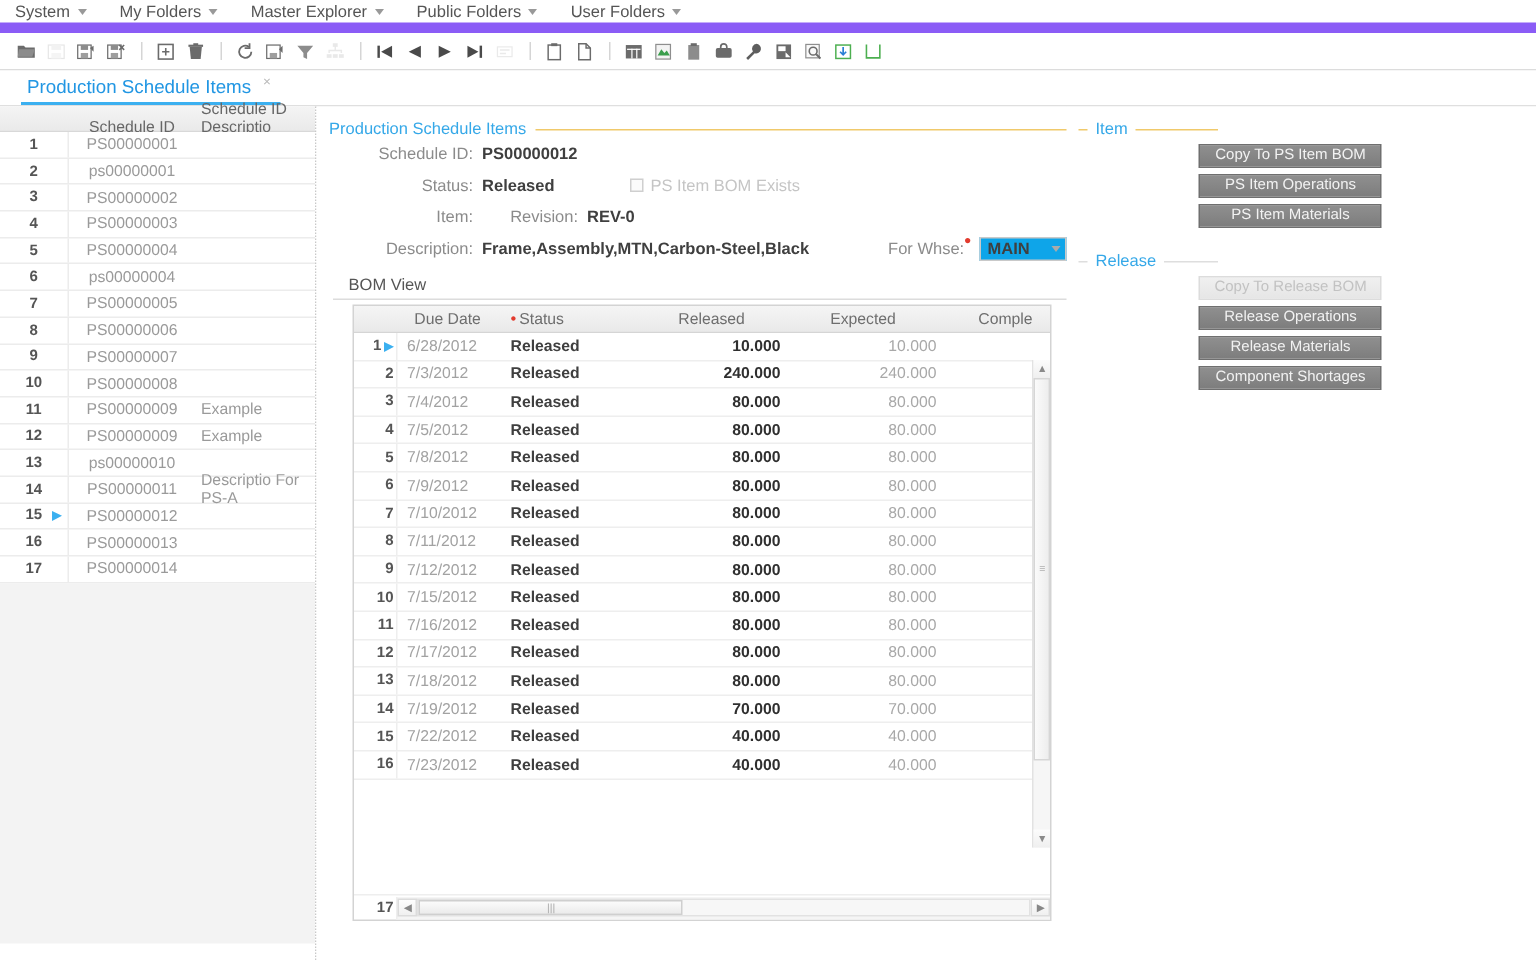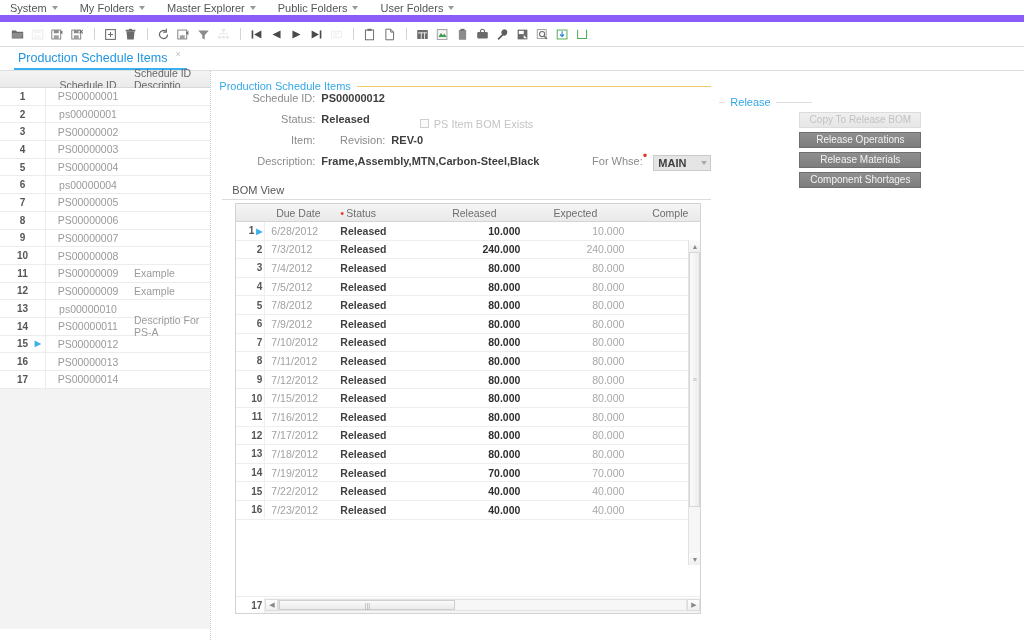--- a/index.html
+++ b/index.html
@@ -187,20 +187,21 @@
     color: #35a8e8;
     font-size: 11px;
   }
   .group-legend .rule {
     flex: 1; height: 1px;
     background: #f0c96a;
   }
 
   .form-row {
     display: flex;
+    align-items: center;
     height: 21px;
     font-size: 11px;
   }
   .flabel {
     width: 102px;
     text-align: right;
     color: #8b8b8b;
     padding-right: 6px;
     position: relative;
   }
@@ -220,21 +221,21 @@
     margin-left: 50px; color: #c5c5c5;
   }
   .chkbox {
     width: 9px; height: 9px;
     border: 1px solid #cfcfcf;
     background: #fbfbfb;
   }
   .select-box {
     width: 58px; height: 16px;
     border: 1px solid #c9c9c9;
-    background: #e5e5e5;
+    background: #0ea5e9;
     display: flex; align-items: center;
     justify-content: space-between;
     padding: 0 3px 0 4px;
     font-size: 11px; color: #3f3f3f; font-weight: bold;
   }
   .select-box .caret2 {
     width: 0; height: 0;
     border-left: 3px solid transparent;
     border-right: 3px solid transparent;
     border-top: 4px solid #aaa;
@@ -925,20 +926,30 @@
           <div class="sb-track" style="position:relative">
             <div class="sb-thumb-h" style="width:176px;left:0">|||</div>
           </div>
           <div class="sb-arrow">▶</div>
         </div>
       </div>
     </div>
   </div>
 
   <div id="rightpane">
+      <div class="side-group">
+        <div class="side-legend">
+          <span class="minus"></span>
+          <span>Item</span>
+          <span class="rule"></span>
+        </div>
+        <div class="act-btn">Copy To PS Item BOM</div>
+        <div class="act-btn">PS Item Operations</div>
+        <div class="act-btn">PS Item Materials</div>
+      </div>
       <div class="side-group" style="margin-top: 16px;">
         <div class="side-legend grey">
           <span class="minus"></span>
           <span>Release</span>
           <span class="rule"></span>
         </div>
         <div class="act-btn disabled">Copy To Release BOM</div>
         <div class="act-btn">Release Operations</div>
         <div class="act-btn">Release Materials</div>
         <div class="act-btn">Component Shortages</div>

